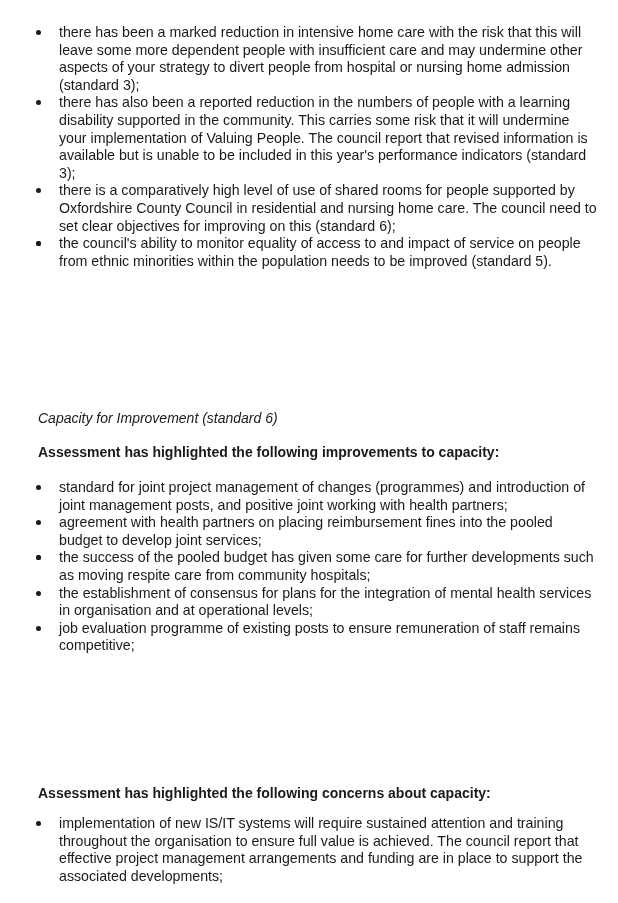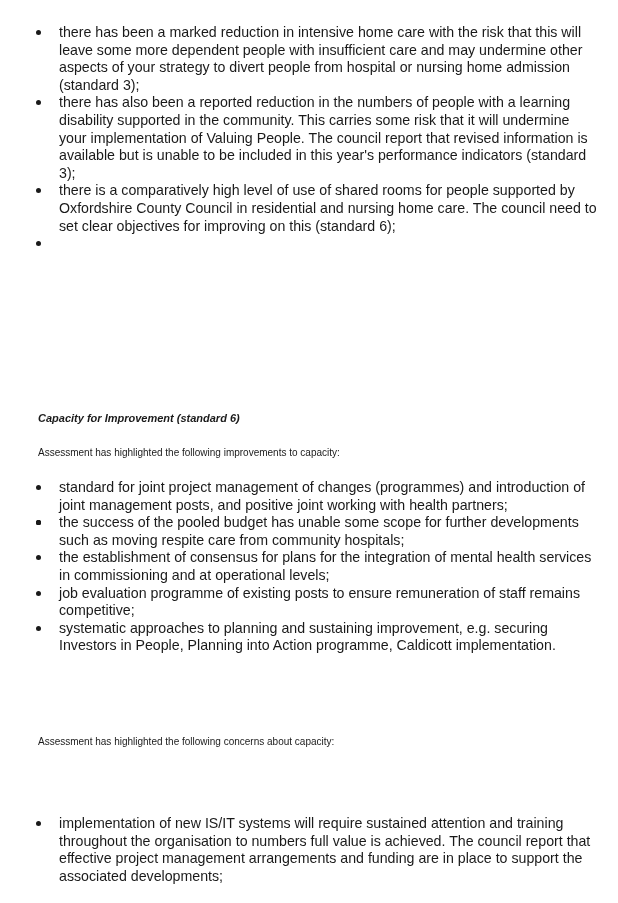--- a/index.html
+++ b/index.html
@@ -9,52 +9,52 @@
       font-size: 14.2px; line-height: 17.6px;
     }
     .page { position: absolute; left: 0; top: 0; width: 618px; height: 903px; }
     ul.bullets { list-style: none; margin: 0; padding: 0; position: absolute; left: 0; width: 618px; }
     ul.bullets li { position: relative; padding-left: 59px; padding-right: 20px; margin: 0; }
     ul.bullets li .dot {
       position: absolute; left: 36px; top: 6px; width: 5px; height: 5px;
       border-radius: 50%; background: #1a1a1a;
     }
     .heading-italic {
-      position: absolute; left: 38px; font-weight: bold; font-style: italic;
-      font-size: 11px;
+      position: absolute; left: 38px; font-weight: normal; font-style: italic;
+      font-size: 14px;
     }
     .heading-bold {
-      position: absolute; left: 38px; font-weight: normal; font-size: 10px;
+      position: absolute; left: 38px; font-weight: bold; font-size: 14px;
     }
   </style>
 </head>
 <body>
 
 <div class="page">
 
   <ul class="bullets" style="top:24px;">
     <li><span class="dot"></span><span>there has been a marked reduction in intensive home care with the risk that this will leave some more dependent people with insufficient care and may undermine other aspects of your strategy to divert people from hospital or nursing home admission (standard 3);</span></li>
     <li><span class="dot"></span><span>there has also been a reported reduction in the numbers of people with a learning disability supported in the community. This carries some risk that it will undermine your implementation of Valuing People. The council report that revised information is available but is unable to be included in this year's performance indicators (standard 3);</span></li>
     <li><span class="dot"></span><span>there is a comparatively high level of use of shared rooms for people supported by Oxfordshire County Council in residential and nursing home care. The council need to set clear objectives for improving on this (standard 6);</span></li>
     <li><span class="dot"></span></li>
+    <li><span class="dot"></span><span>the council's ability to monitor equality of access to and impact of service on people from ethnic minorities within the population needs to be improved (standard 5).</span></li>
   </ul>
 
   <div class="heading-italic" style="top:410px;">Capacity for Improvement (standard 6)</div>
 
   <div class="heading-bold" style="top:444px;">Assessment has highlighted the following improvements to capacity:</div>
 
   <ul class="bullets" style="top:479px;">
     <li><span class="dot"></span><span>standard for joint project management of changes (programmes) and introduction of joint management posts, and positive joint working with health partners;</span></li>
+    <li><span class="dot"></span><span>agreement with health partners on placing reimbursement fines into the pooled budget to develop joint services;</span></li>
     <li><span class="dot"></span></li>
-    <li><span class="dot"></span></li>
-    <li><span class="dot"></span><span>the success of the pooled budget has unable some scope for further developments such as moving respite care from community hospitals;</span></li>
-    <li><span class="dot"></span><span>the establishment of consensus for plans for the integration of mental health services in commissioning and at operational levels;</span></li>
+    <li><span class="dot"></span><span>the success of the pooled budget has given some care for further developments such as moving respite care from community hospitals;</span></li>
+    <li><span class="dot"></span><span>the establishment of consensus for plans for the integration of mental health services in organisation and at operational levels;</span></li>
     <li><span class="dot"></span><span>job evaluation programme of  existing posts to ensure remuneration of staff remains competitive;</span></li>
-    <li><span class="dot"></span><span>systematic approaches to planning and sustaining improvement, e.g. securing Investors in People, Planning into Action programme, Caldicott implementation.</span></li>
   </ul>
 
-  <div class="heading-bold" style="top:733px;text-align:center;">Assessment has highlighted the following concerns about capacity:</div>
+  <div class="heading-bold" style="top:785px;text-align:center;">Assessment has highlighted the following concerns about capacity:</div>
 
   <ul class="bullets" style="top:815px;">
-    <li><span class="dot"></span><span>implementation of new IS/IT systems will require sustained attention and training throughout the organisation to numbers full value is achieved. The council report that effective project management arrangements and funding are in place to support the associated developments;</span></li>
+    <li><span class="dot"></span><span>implementation of new IS/IT systems will require sustained attention and training throughout the organisation to ensure full value is achieved. The council report that effective project management arrangements and funding are in place to support the associated developments;</span></li>
   </ul>
 
 </div>
 
 </body></html>

